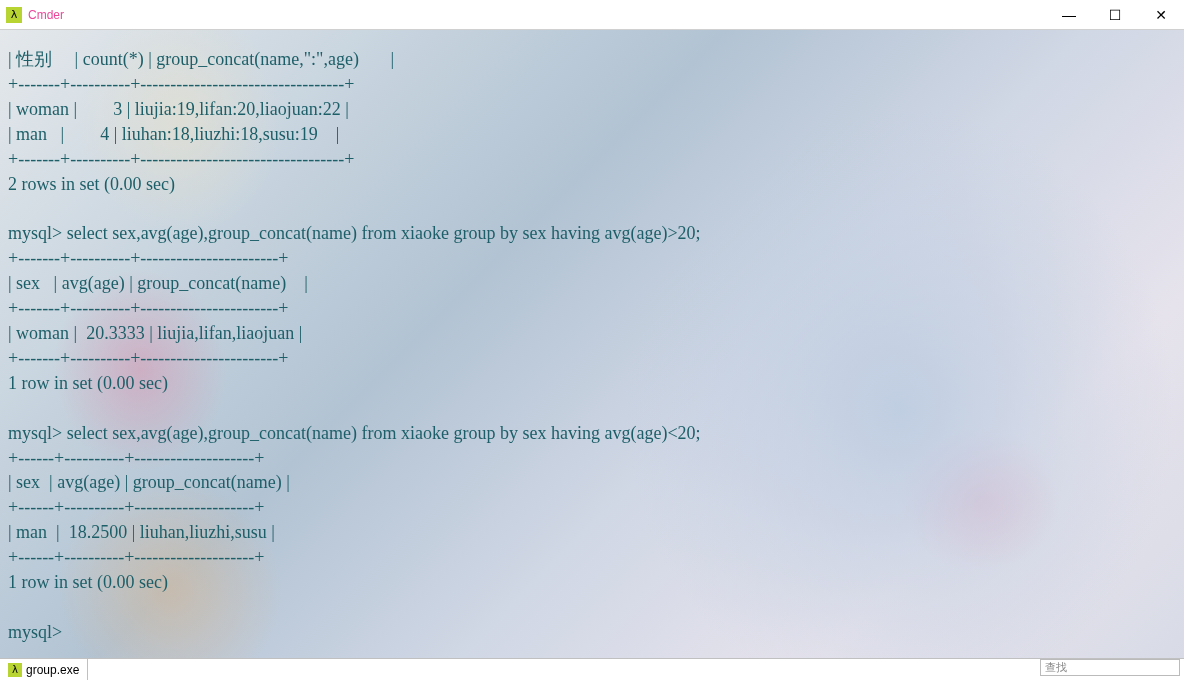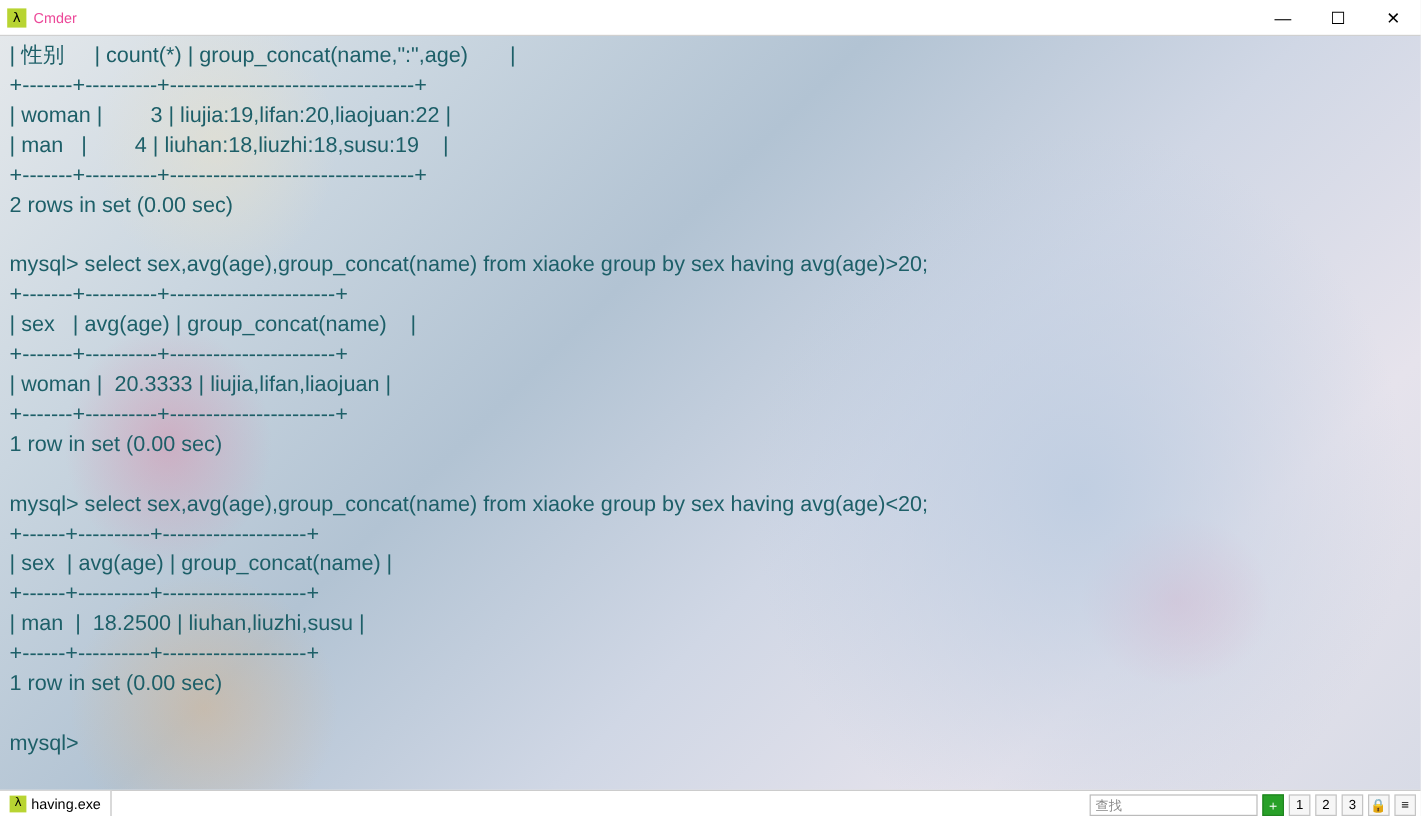--- a/index.html
+++ b/index.html
@@ -48,26 +48,26 @@
       background:
         radial-gradient(ellipse 380px 420px at 900px 380px, rgba(190,205,225,0.92), rgba(205,218,230,0) 72%),
         radial-gradient(ellipse 120px 140px at 140px 340px, rgba(218,135,165,0.45), rgba(218,135,165,0) 72%),
         radial-gradient(ellipse 160px 160px at 170px 560px, rgba(228,176,120,0.4), rgba(228,176,120,0) 70%),
         radial-gradient(ellipse 110px 100px at 980px 470px, rgba(230,170,195,0.55), rgba(230,170,195,0) 72%),
         radial-gradient(ellipse 140px 160px at 180px 90px, rgba(230,224,204,0.6), rgba(230,224,204,0) 72%);
       pointer-events: none;
     }
     .term-text {
       position: relative;
-      font-family: Liberation Sans, sans-serif;
+      font-family: Liberation Serif, serif;
       font-size: 18px;
       line-height: 24.9px;
       color: #1d5f68;
       white-space: pre;
-      padding: 4px 8px;
+      padding: 17px 8px;
     }
     .statusbar {
       height: 22px;
       background: #fff;
       border-top: 1px solid #c0c0c0;
       display: flex;
       align-items: stretch;
       font-size: 12px;
     }
     .tab {
@@ -77,21 +77,21 @@
       background: #fff;
       cursor: pointer;
     }
     .tab-icon {
       width: 14px; height: 14px;
       background: #b8d432;
       display: inline-flex;
       align-items: center; justify-content: center;
       color: #000; font-size: 10px; font-family: monospace;
     }
-    .status-right { margin-left: auto; display: flex; align-items: flex-end; gap: 4px; padding-right: 4px; }
+    .status-right { margin-left: auto; display: flex; align-items: center; gap: 4px; padding-right: 4px; flex-direction: column; }
     .search-box {
       width: 140px; height: 18px;
       border: 1px solid #bbb;
       padding: 0 4px;
       font-size: 11px; color: #888;
       display: flex; align-items: center;
       background: #fff;
     }
     .sb-icon {
       width: 18px; height: 18px;
@@ -138,21 +138,21 @@
 <span>| man  |  18.2500 | liuhan,liuzhi,susu |</span>
 <span>+------+----------+--------------------+</span>
 <span>1 row in set (0.00 sec)</span>
 <span></span>
 <span>mysql&gt;</span></div>
 </div>
 
 <div class="statusbar">
   <div class="tab">
     <span class="tab-icon">λ</span>
-    <span>having.exe</span>
+    <span>group.exe</span>
   </div>
   <div class="status-right">
     <div class="search-box">查找</div>
     <span class="sb-icon sb-green">＋</span>
     <span class="sb-icon">1</span>
     <span class="sb-icon">2</span>
     <span class="sb-icon">3</span>
     <span class="sb-icon">🔒</span>
     <span class="sb-icon">≡</span>
   </div>

